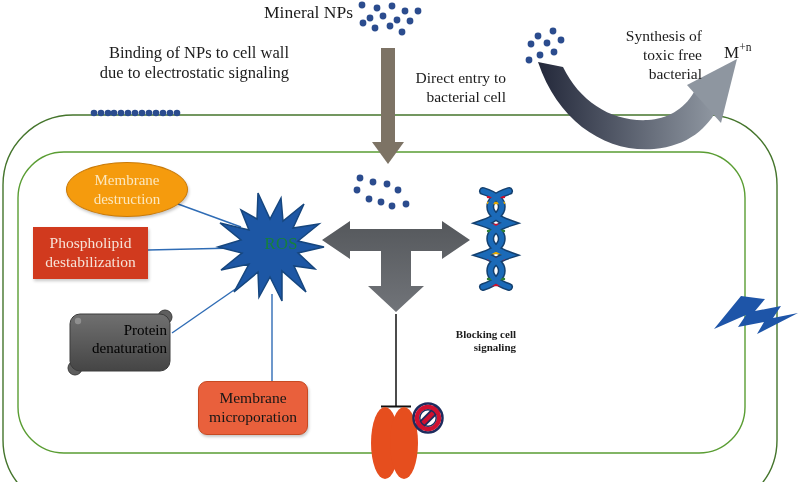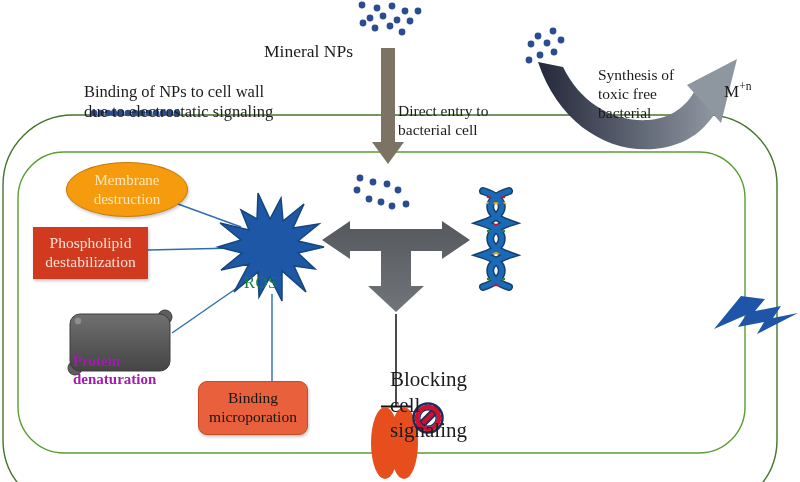--- a/index.html
+++ b/index.html
@@ -1,38 +1,38 @@
 <!DOCTYPE html>
 <html><head>
 <meta charset="utf-8">
 <style>
   html,body{margin:0;padding:0;background:#fff;}
   #stage{
     position:relative;width:800px;height:482px;overflow:hidden;background:#fff;
     font-family:"Liberation Serif","DejaVu Serif",serif;color:#1c1c1c;
   }
   #art{position:absolute;left:0;top:0;width:800px;height:482px;}
-  .lbl{position:absolute;text-align:left;line-height:1.22;color:#1c1c1c;margin-top:39px;}
+  .lbl{position:absolute;text-align:right;line-height:1.22;color:#1c1c1c;}
   .node{
     position:absolute;display:flex;align-items:center;justify-content:center;
     text-align:center;line-height:1.22;box-shadow:1px 2px 3px rgba(0,0,0,.22);
   }
   .ellipse{
     left:66px;top:162px;width:120px;height:53px;border-radius:50%;
     background:#f59b0d;border:1.5px solid #c97a08;color:#fbe7bf;font-size:15px;
   }
   .redbox{
     left:33px;top:227px;width:115px;height:52px;background:#d13a1e;
     color:#f6e3d8;font-size:15.5px;
   }
   .micro{
     left:198px;top:381px;width:108px;height:52px;background:#e9603c;
     border:1.5px solid #c74a22;border-radius:9px;color:#161616;font-size:15.5px;
   }
-  .protein-lbl{left:73px;top:313px;width:94px;color:#a21caf;font-size:15px;font-weight:bold;}
+  .protein-lbl{left:73px;top:321px;width:94px;color:#000000;font-size:15px;}
   .ros-lbl{left:244px;top:234px;width:54px;color:#15803d;font-size:16.5px;letter-spacing:.5px;}
   sup{font-size:.68em;}
 </style>
 </head>
 <body>
 
 <div id="stage">
 
   <svg id="art" viewBox="0 0 800 482">
     <defs>
@@ -172,39 +172,39 @@
       <circle cx="75" cy="368" r="7" fill="#5e5e5e" stroke="#3c3c3c"></circle>
       <rect x="70" y="314" width="100" height="57" rx="10" fill="url(#protGrad)" stroke="#3c3c3c"></rect>
       <circle cx="78" cy="321" r="3.2" fill="#8f8f8f"></circle>
     </g>
   </svg>
 
   <div class="lbl" style="left:264px;top:2px;font-size:17.5px;white-space:nowrap;">Mineral NPs</div>
 
   <div class="lbl" style="left:84px;top:43px;width:205px;font-size:16.5px;">Binding of NPs to cell wall due to electrostatic signaling</div>
 
-  <div class="lbl" style="left:398px;top:63px;width:108px;font-size:15.5px;">Direct entry to bacterial cell</div>
+  <div class="lbl" style="left:398px;top:69px;width:108px;font-size:15.5px;">Direct entry to bacterial cell</div>
 
   <div class="lbl" style="left:598px;top:27px;width:104px;font-size:15.5px;">Synthesis of toxic free bacterial</div>
 
   <div class="lbl" style="left:724px;top:41px;font-size:17px;white-space:nowrap;font-family:Liberation Serif, serif;"><span>M</span><sup>+n</sup></div>
 
 
-  <div class="lbl" style="left:390px;top:328px;width:105px;font-size:21px;">Blocking cell signaling</div>
+  <div class="lbl" style="left:411px;top:328px;width:105px;font-size:11px;font-weight:bold;">Blocking cell signaling</div>
 
 
   <div class="lbl ros-lbl">ROS</div>
 
   <div class="node redbox">
     <span>Phospholipid destabilization</span>
   </div>
 
   <div class="node ellipse">
     <span>Membrane destruction</span>
   </div>
 
   <div class="node micro">
-    <span>Binding microporation</span>
+    <span>Membrane microporation</span>
   </div>
 
   <div class="lbl protein-lbl">Protein denaturation</div>
 
 </div>
 
 </body></html>

